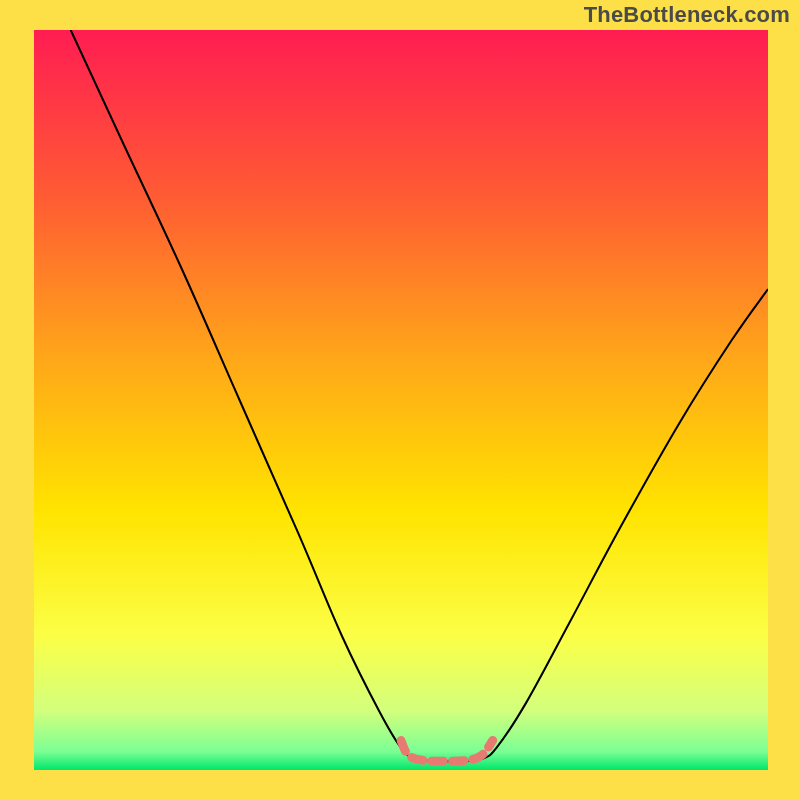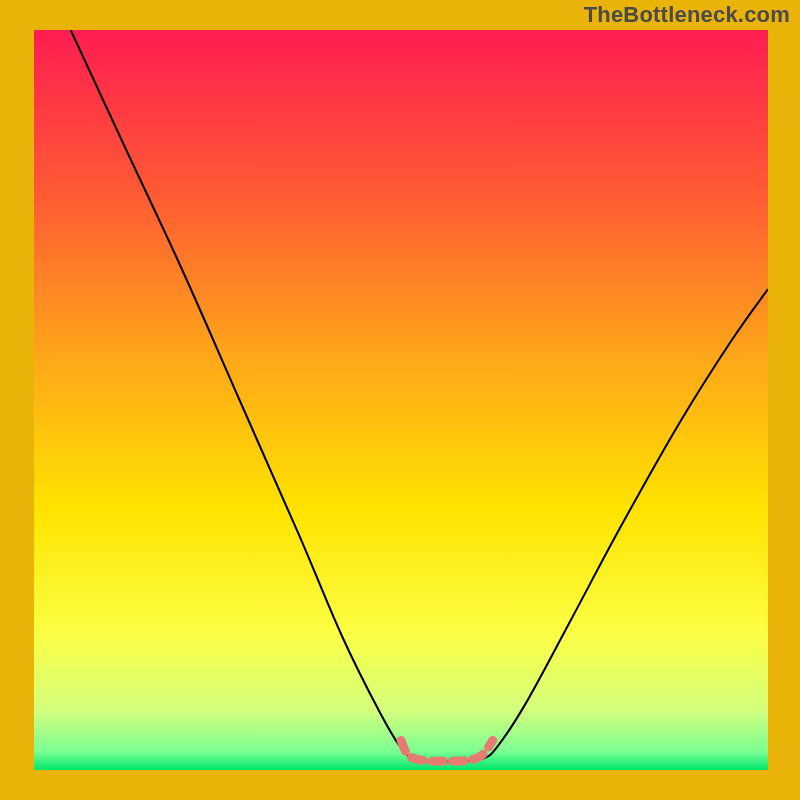--- a/index.html
+++ b/index.html
@@ -8,21 +8,21 @@
     width: 800px;
     height: 800px;
     overflow: hidden;
     background: #000;
     font-family: Arial, Helvetica, sans-serif;
   }
   .frame {
     position: relative;
     width: 800px;
     height: 800px;
-    background: #eab308;
+    background: #fde047;
   }
   .watermark {
     position: absolute;
     top: 2px;
     right: 10px;
     color: #4a4a4a;
     font-size: 22px;
     font-weight: 600;
     letter-spacing: 0.2px;
     z-index: 20;

